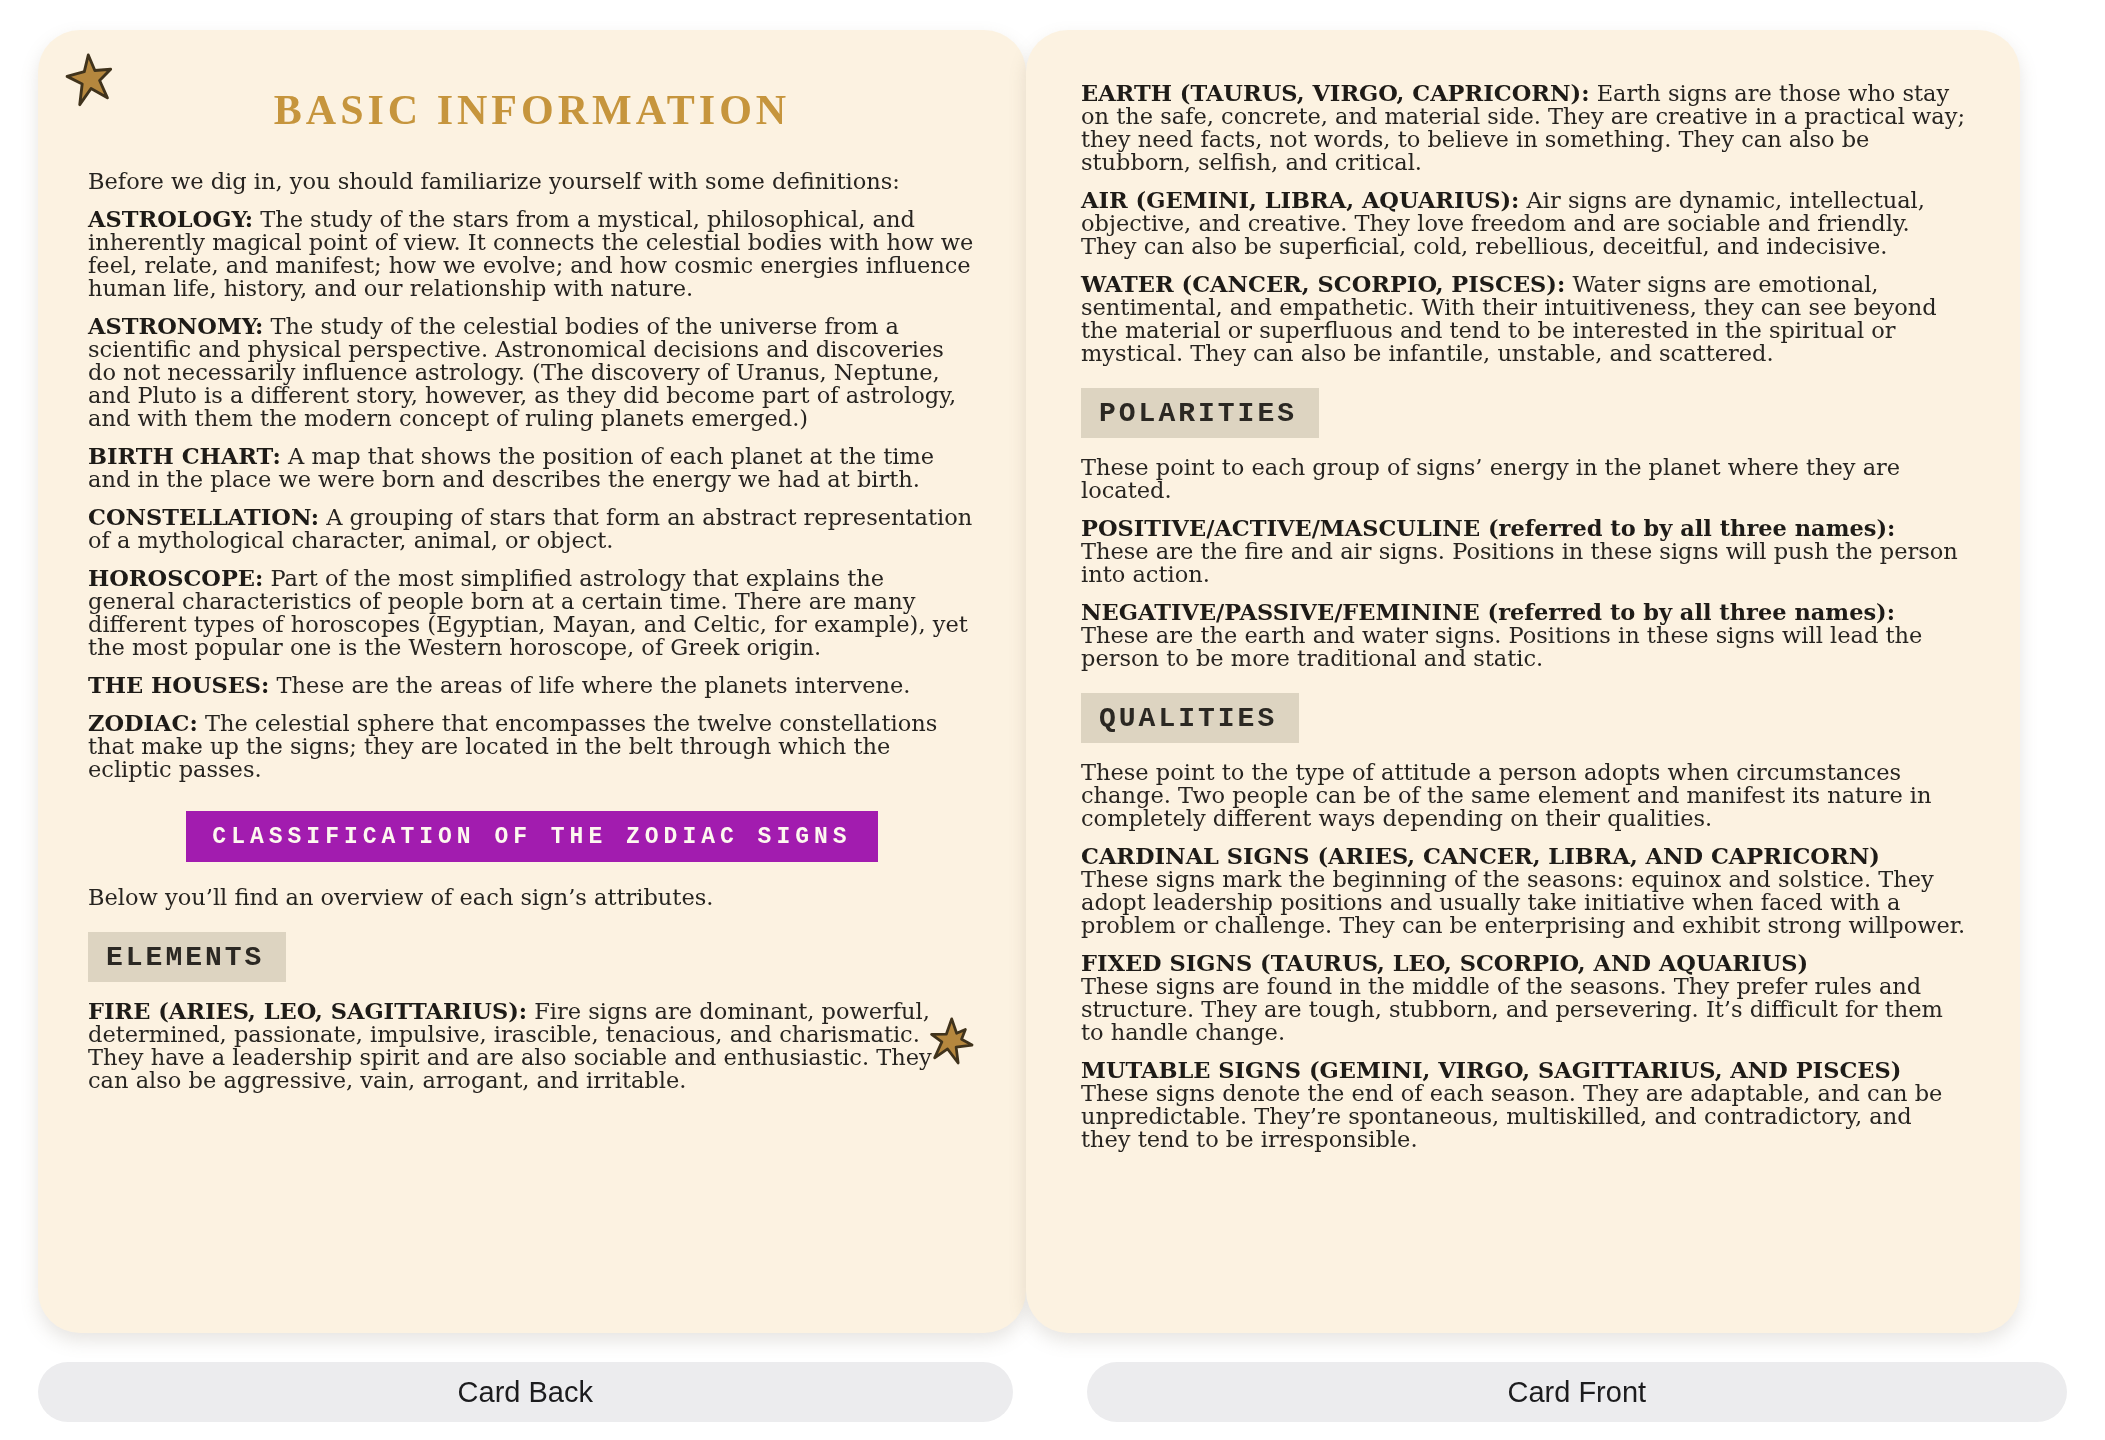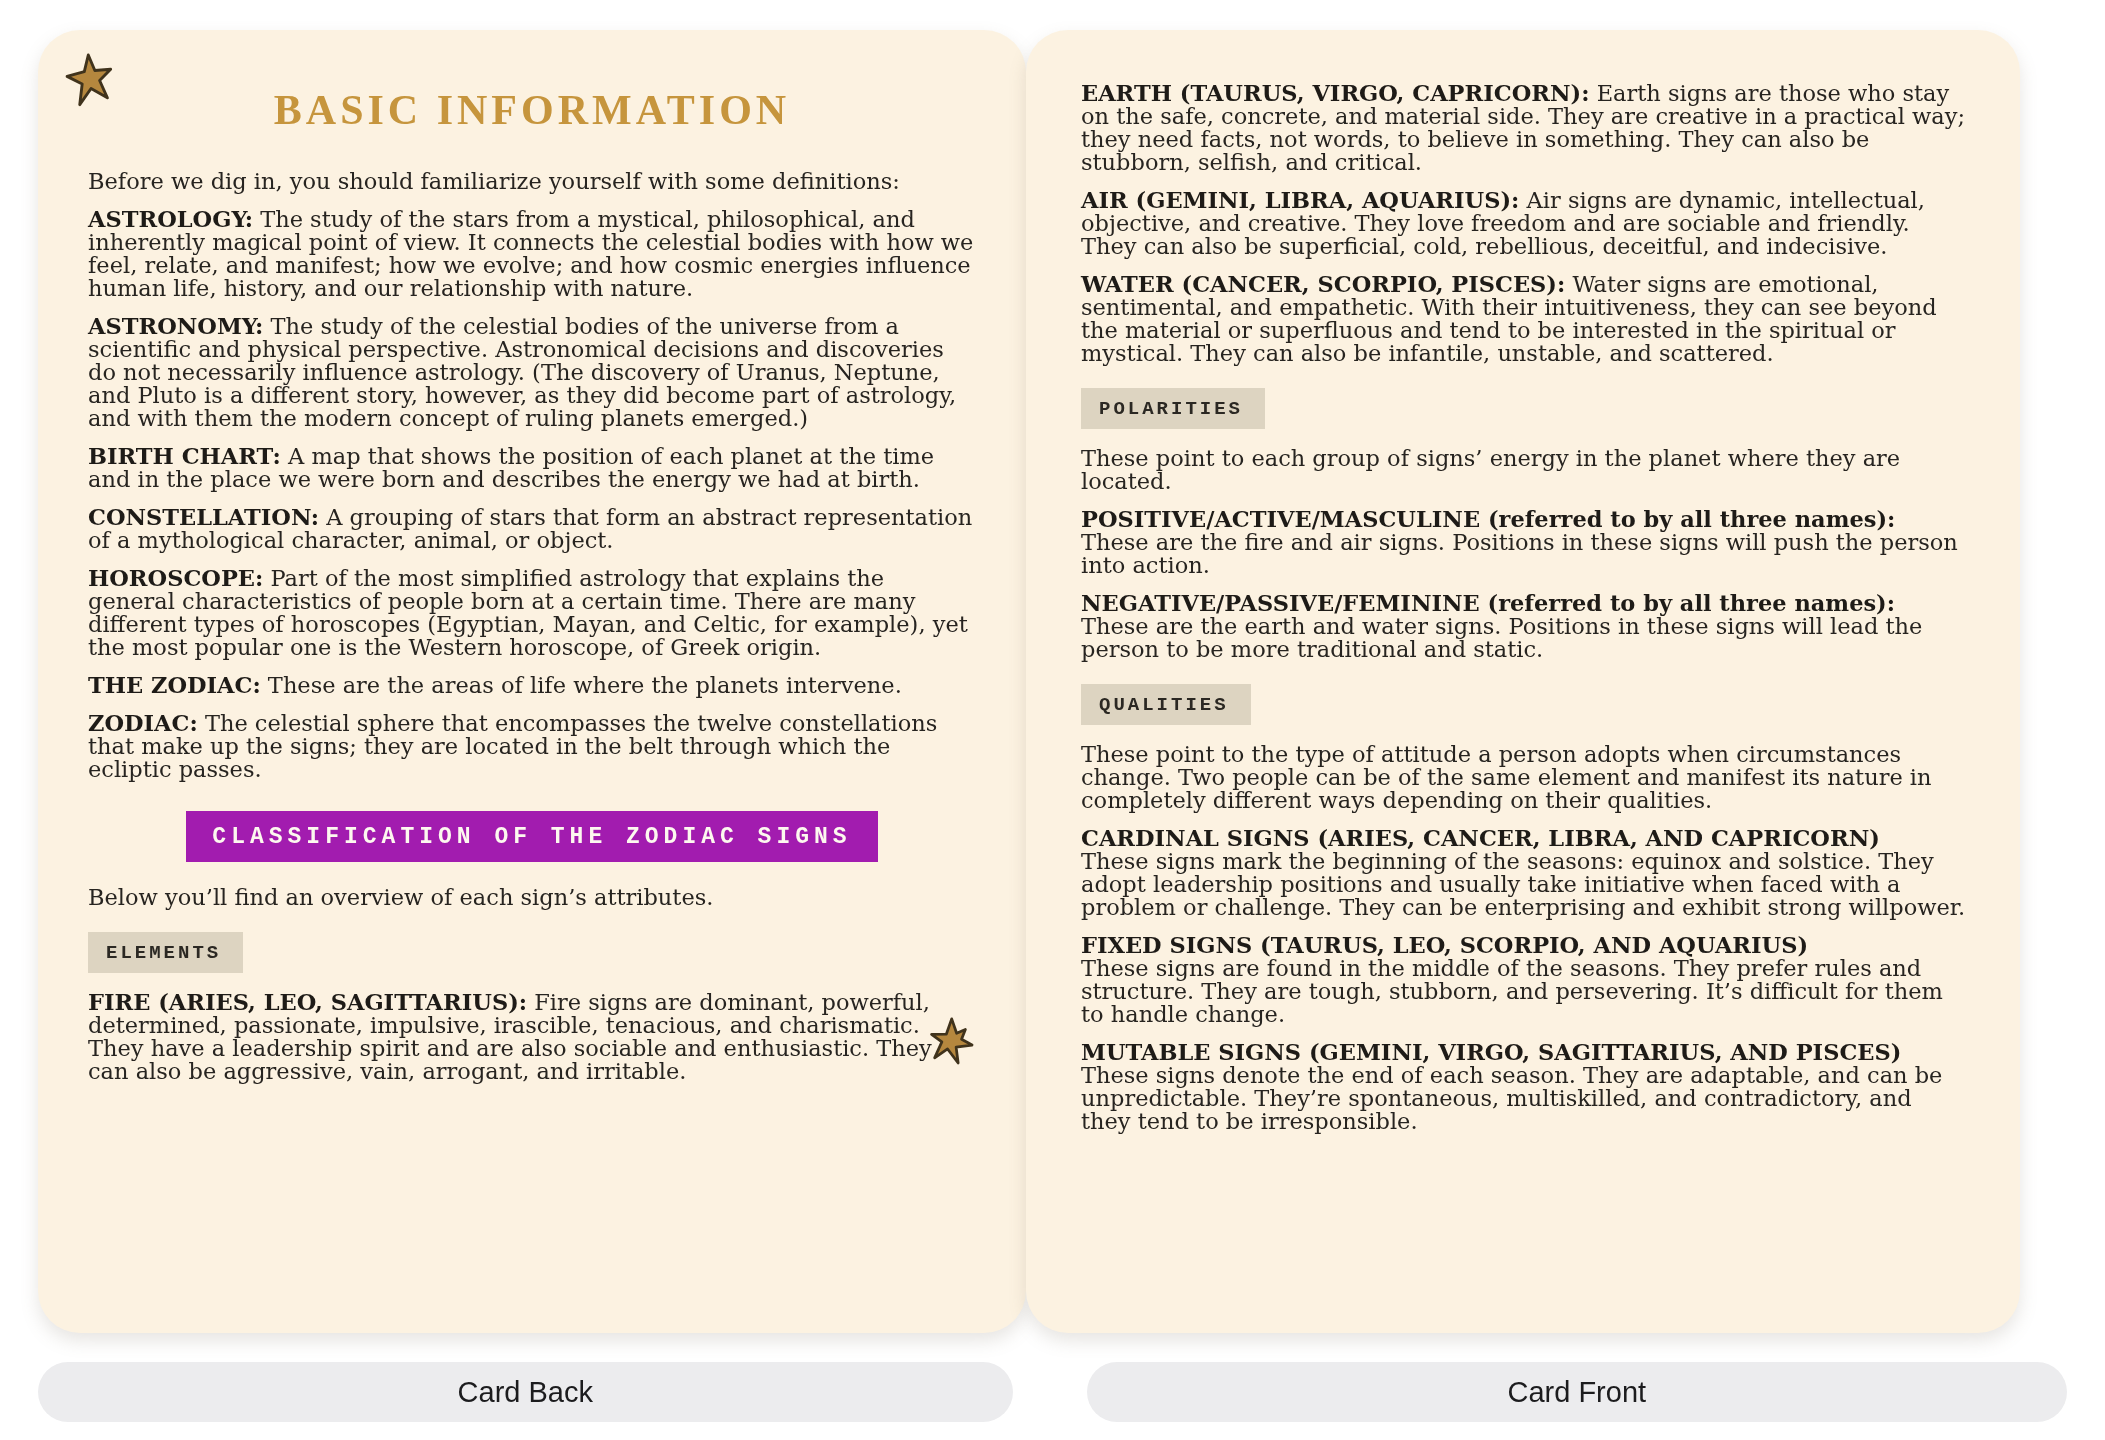--- a/index.html
+++ b/index.html
@@ -54,21 +54,21 @@
     padding:13px 26px 12px 26px;
     white-space:nowrap;
   }
 
   .section-header{
     display:inline-block;
     background:#ddd4c1;
     color:#2b2823;
     font-family:"Liberation Mono", monospace;
     font-weight:700;
-    font-size:19px;
+    font-size:28px;
     letter-spacing:3px;
     padding:10px 22px 9px 18px;
     margin:8px 0 18px 0;
   }
 
   .star{position:absolute;}
   .star-top-left{left:28px;top:22px;transform:rotate(-8deg);}
   .star-mid-right{right:52px;top:985px;transform:rotate(6deg);}
 
   .pills-row{display:flex;gap:74px;padding:29px 38px 0 38px;}
@@ -101,21 +101,21 @@
 
       <h1 class="card-title">BASIC INFORMATION</h1>
 
       <p class="para">Before we dig in, you should familiarize yourself with some definitions:</p>
 
       <p class="para"><b>ASTROLOGY:</b><span> The study of the stars from a mystical, philosophical, and inherently magical point of view. It connects the celestial bodies with how we feel, relate, and manifest; how we evolve; and how cosmic energies influence human life, history, and our relationship with nature.</span></p>
       <p class="para"><b>ASTRONOMY:</b><span> The study of the celestial bodies of the universe from a scientific and physical perspective. Astronomical decisions and discoveries do not necessarily influence astrology. (The discovery of Uranus, Neptune, and Pluto is a different story, however, as they did become part of astrology, and with them the modern concept of ruling planets emerged.)</span></p>
       <p class="para"><b>BIRTH CHART:</b><span> A map that shows the position of each planet at the time and in the place we were born and describes the energy we had at birth.</span></p>
       <p class="para"><b>CONSTELLATION:</b><span> A grouping of stars that form an abstract representation of a mythological character, animal, or object.</span></p>
       <p class="para"><b>HOROSCOPE:</b><span> Part of the most simplified astrology that explains the general characteristics of people born at a certain time. There are many different types of horoscopes (Egyptian, Mayan, and Celtic, for example), yet the most popular one is the Western horoscope, of Greek origin.</span></p>
-      <p class="para"><b>THE ZODIAC:</b><span> These are the areas of life where the planets intervene.</span></p>
+      <p class="para"><b>THE HOUSES:</b><span> These are the areas of life where the planets intervene.</span></p>
       <p class="para"><b>ZODIAC:</b><span> The celestial sphere that encompasses the twelve constellations that make up the signs; they are located in the belt through which the ecliptic passes.</span></p>
 
       <div class="banner">CLASSIFICATION OF THE ZODIAC SIGNS</div>
 
       <span class="star star-mid-right">
         <svg width="46" height="52" viewBox="0 0 100 108">
           <path d="M46 6 L60 36 L78 26 L72 48 L96 58 L62 66 L70 100 L44 72 L18 94 L30 58 L6 44 L38 40 Z" fill="#b5873e" stroke="#40331c" stroke-width="6" stroke-linejoin="round"></path>
         </svg>
       </span>
 

